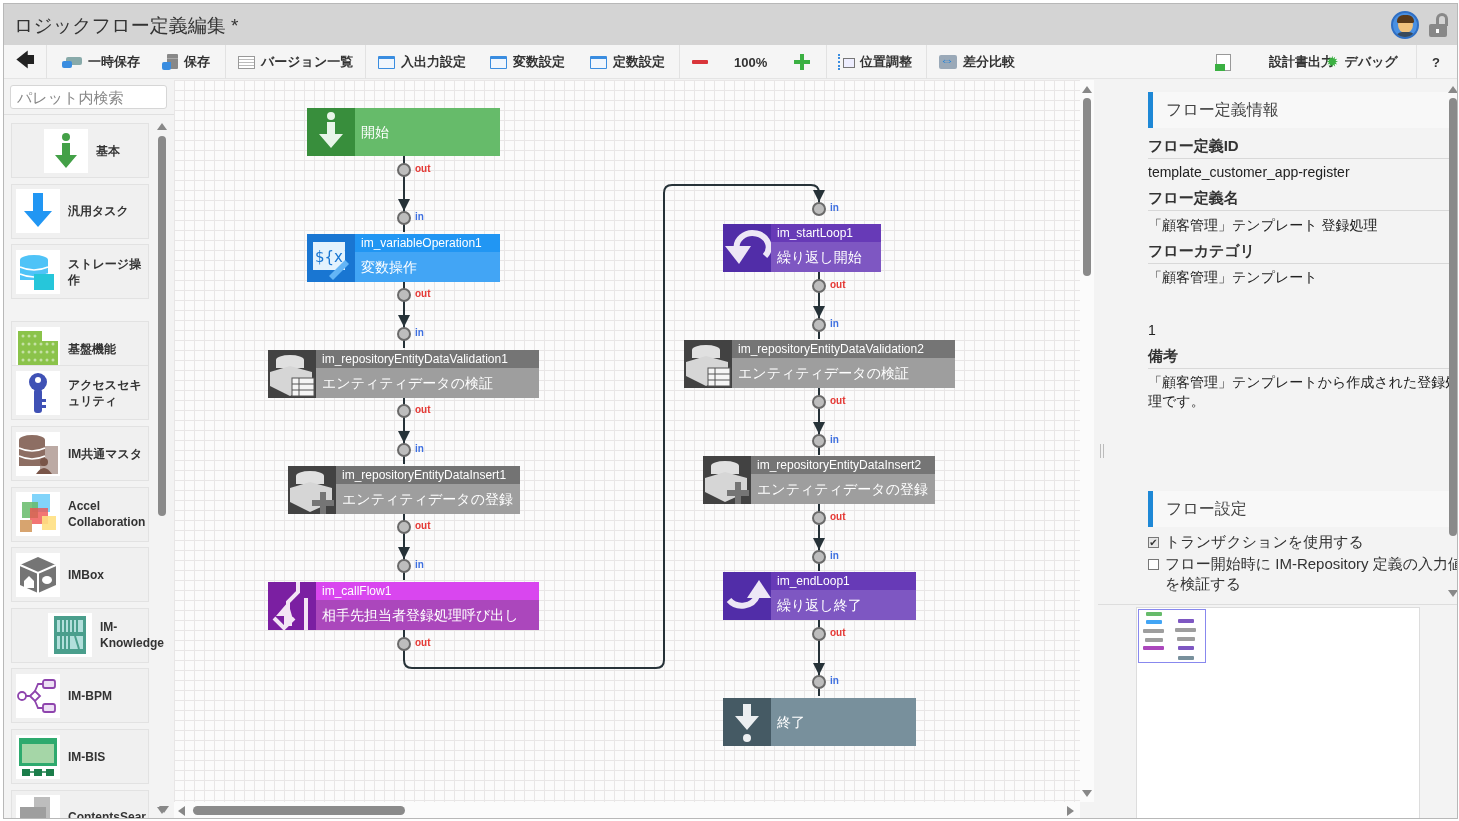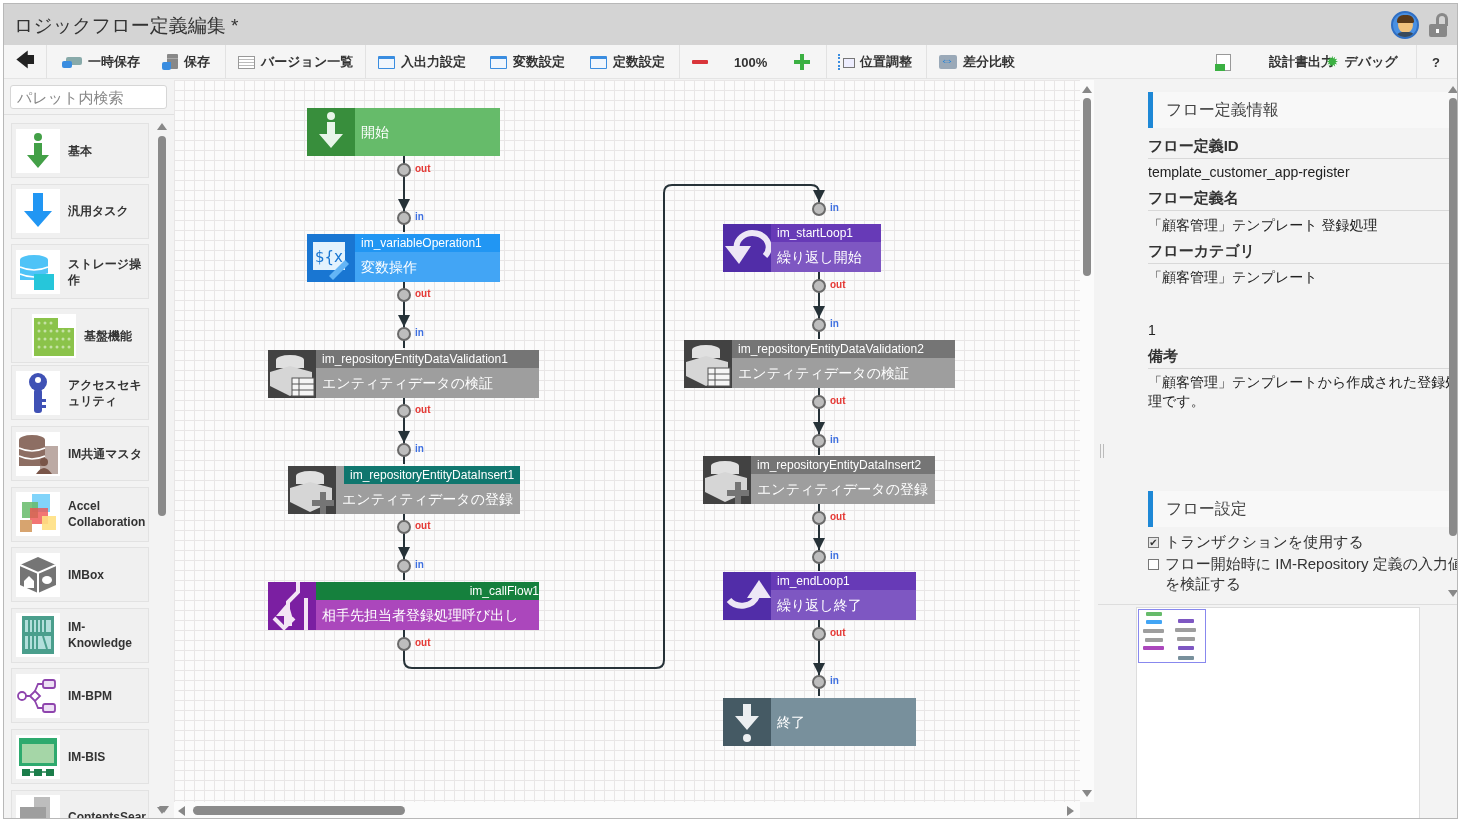--- a/index.html
+++ b/index.html
@@ -175,21 +175,21 @@
         <span>デバッグ</span>
       </div>
     <div class="sep" style="left:1412px"></div>
     <div class="tb" style="left:1428px;">
         <span>?</span>
       </div>
   </div>
 
   <input class="palette-search" type="text" placeholder="パレット内検索" style="">
   <div class="palette" id="palette">
-      <div class="pal-item" style="top: 8px;">
+      <div class="pal-item" style="top: 8px; justify-content: center;">
         <div class="pal-icon"><svg width="44" height="44">
             <circle cx="22" cy="8" r="4" fill="#43a047"></circle>
             <path d="M18 14h8v12h7l-11 13-11-13h7z" fill="#43a047"></path>
           </svg></div>
         <div class="pal-label">基本</div>
       </div>
       <div class="pal-item" style="top: 68.6px;">
         <div class="pal-icon"><svg width="44" height="44">
             <path d="M17 4h10v18h9l-14 16-14-16h9z" fill="#2196f3"></path>
           </svg></div>
@@ -197,21 +197,21 @@
       </div>
       <div class="pal-item" style="top: 129.2px;">
         <div class="pal-icon"><svg width="44" height="44">
             <ellipse cx="18" cy="10" rx="14" ry="5" fill="#4fc3f7"></ellipse>
             <rect x="4" y="10" width="28" height="20" fill="#4fc3f7"></rect>
             <path d="M4 17q14 6 28 0M4 24q14 6 28 0" stroke="#fff" fill="none" stroke-width="1.5"></path>
             <rect x="18" y="24" width="20" height="16" fill="#26c6da"></rect>
           </svg></div>
         <div class="pal-label">ストレージ操<br>作</div>
       </div>
-      <div class="pal-item" style="top: 193px; justify-content: center;">
+      <div class="pal-item" style="top: 206px;">
         <div class="pal-icon"><svg width="44" height="44">
             <rect x="2" y="4" width="24" height="38" fill="#8bc34a"></rect>
             <rect x="26" y="14" width="16" height="28" fill="#8bc34a"></rect>
             <g fill="#c5e1a5">
               <circle cx="7" cy="9" r="1.5"></circle>
               <circle cx="13" cy="9" r="1.5"></circle>
               <circle cx="19" cy="9" r="1.5"></circle>
               <circle cx="7" cy="17" r="1.5"></circle>
               <circle cx="13" cy="17" r="1.5"></circle>
               <circle cx="19" cy="17" r="1.5"></circle>
@@ -268,21 +268,21 @@
       <div class="pal-item" style="top: 432.2px;">
         <div class="pal-icon"><svg width="44" height="44">
             <path d="M22 4l18 8v20l-18 8-18-8V12z" fill="#757575"></path>
             <path d="M4 12l18 8 18-8" stroke="#fff" stroke-width="2" fill="none"></path>
             <path d="M22 20v20" stroke="#fff" stroke-width="2"></path>
             <path d="M8 28l5-5 5 5v7H8z" fill="#fff"></path>
             <ellipse cx="31" cy="27" rx="5" ry="4" fill="#fff"></ellipse>
           </svg></div>
         <div class="pal-label">IMBox</div>
       </div>
-      <div class="pal-item" style="top: 492.8px;">
+      <div class="pal-item" style="top: 492.8px; padding-left: 32px;">
         <div class="pal-icon"><svg width="44" height="44">
             <rect x="6" y="3" width="32" height="38" fill="#4a9e8c"></rect>
             <rect x="9" y="7" width="26" height="12" fill="#b2dfdb"></rect>
             <rect x="9" y="23" width="26" height="13" fill="#b2dfdb"></rect>
             <g stroke="#4a9e8c" stroke-width="2">
               <path d="M13 7v12M17 7v12M21 7v12M25 7v12M29 7v12M13 23v13M17 23v13M21 23v13M27 23l4 13"></path>
             </g>
           </svg></div>
         <div class="pal-label">IM-<br>Knowledge</div>
       </div>
@@ -372,31 +372,31 @@
         <div class="nid" style="background: rgb(117, 117, 117);">im_repositoryEntityDataValidation1</div>
         <div class="nlabel">エンティティデータの検証</div>
       </div>
       <div class="node" style="left: 114px; top: 386px; width: 232px; background: rgb(158, 158, 158);">
         <div class="nicon" style="background: rgb(66, 66, 66);"><svg width="48" height="48">
             <ellipse cx="22" cy="10" rx="14" ry="5" fill="#e0e0e0"></ellipse>
             <rect x="8" y="10" width="28" height="8" fill="#e0e0e0"></rect>
             <path d="M2 22l20-6 22 6v14l-22 10L2 36z" fill="#d6d6d6"></path>
             <path d="M32 26h6v8h8v6h-8v8h-6v-8h-8v-6h8z" fill="#757575"></path>
           </svg></div>
-        <div class="nid" style="background: #0f766e; margin-left: 8px;">im_repositoryEntityDataInsert1</div>
+        <div class="nid" style="background: #737373;">im_repositoryEntityDataInsert1</div>
         <div class="nlabel">エンティティデータの登録</div>
       </div>
       <div class="node" style="left: 94px; top: 502px; width: 271px; background: rgb(171, 71, 188);">
         <div class="nicon" style="background: rgb(123, 31, 162);"><svg width="48" height="48">
             <path d="M30 0v10l-10 10v10" stroke="#f3e5f5" stroke-width="4" fill="none"></path>
             <path d="M38 16v32" stroke="#f3e5f5" stroke-width="4"></path>
             <path d="M20 20l-12 14h8v10h8V34" fill="#f3e5f5"></path>
             <path d="M6 36l10 10 10-10" stroke="#f3e5f5" stroke-width="4" fill="none"></path>
           </svg></div>
-        <div class="nid" style="background: #15803d; text-align: right;">im_callFlow1</div>
+        <div class="nid" style="background: #d946ef;">im_callFlow1</div>
         <div class="nlabel">相手先担当者登録処理呼び出し</div>
       </div>
       <div class="node" style="left: 549px; top: 144px; width: 158px; background: rgb(126, 87, 194);">
         <div class="nicon" style="background: rgb(81, 45, 168);"><svg width="48" height="48">
             <path d="M14 26a16 14 0 1 1 28 6" stroke="#ede7f6" stroke-width="6" fill="none"></path>
             <path d="M2 22l14 18 12-18z" fill="#ede7f6"></path>
           </svg></div>
         <div class="nid" style="background: rgb(103, 58, 183);">im_startLoop1</div>
         <div class="nlabel">繰り返し開始</div>
       </div>

